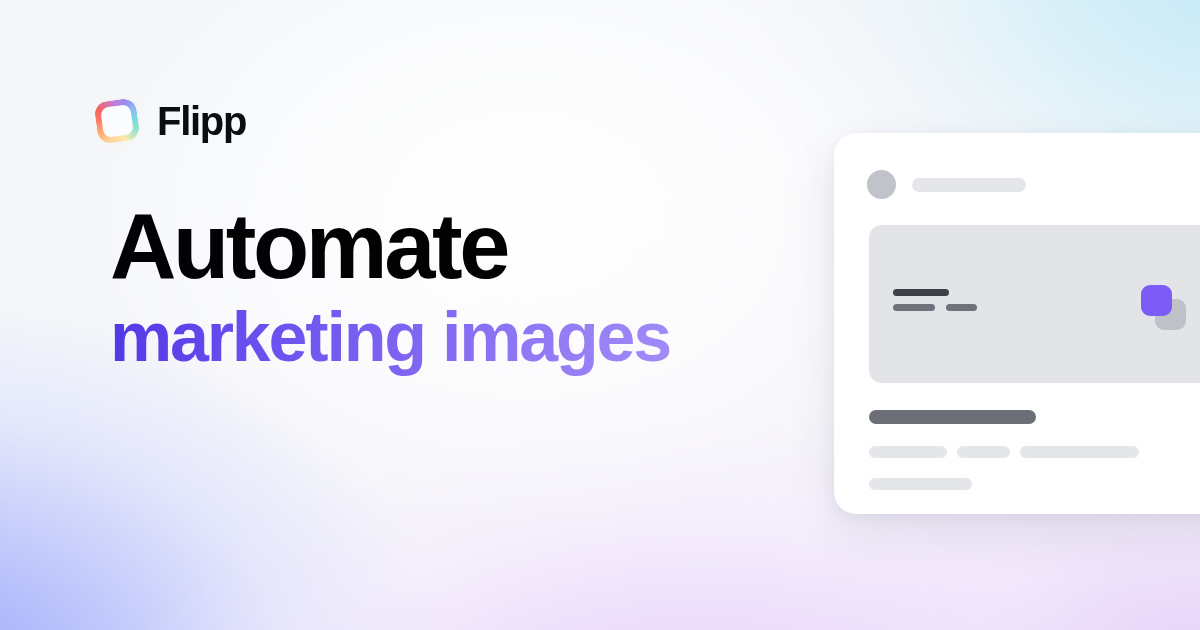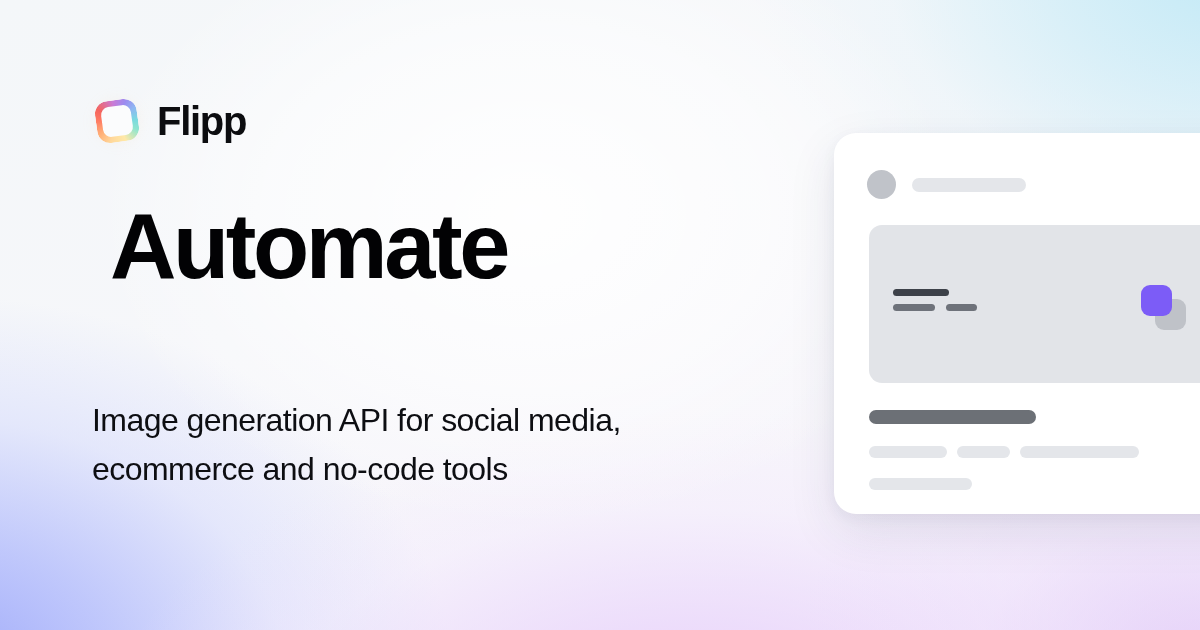--- a/index.html
+++ b/index.html
@@ -277,26 +277,23 @@
     <div class="brand">
       <div class="brand-mark">
         <div class="glow"></div>
         <div class="ring"></div>
       </div>
       <div class="brand-name">Flipp</div>
     </div>
 
     <h1 class="headline">
       <span class="line1">Automate</span>
+      <span class="line2">marketing images</span>
     </h1>
 
-    <p class="subcopy">
-      <span class="sc-line">Image generation API for social media,</span>
-      <span class="sc-line">ecommerce and no-code tools</span>
-    </p>
   </div>
 
   <div class="mock-card">
 
     <div class="mock-head">
       <div class="mock-avatar"></div>
       <div class="mock-head-bar"></div>
     </div>
 
     <div class="mock-hero">

